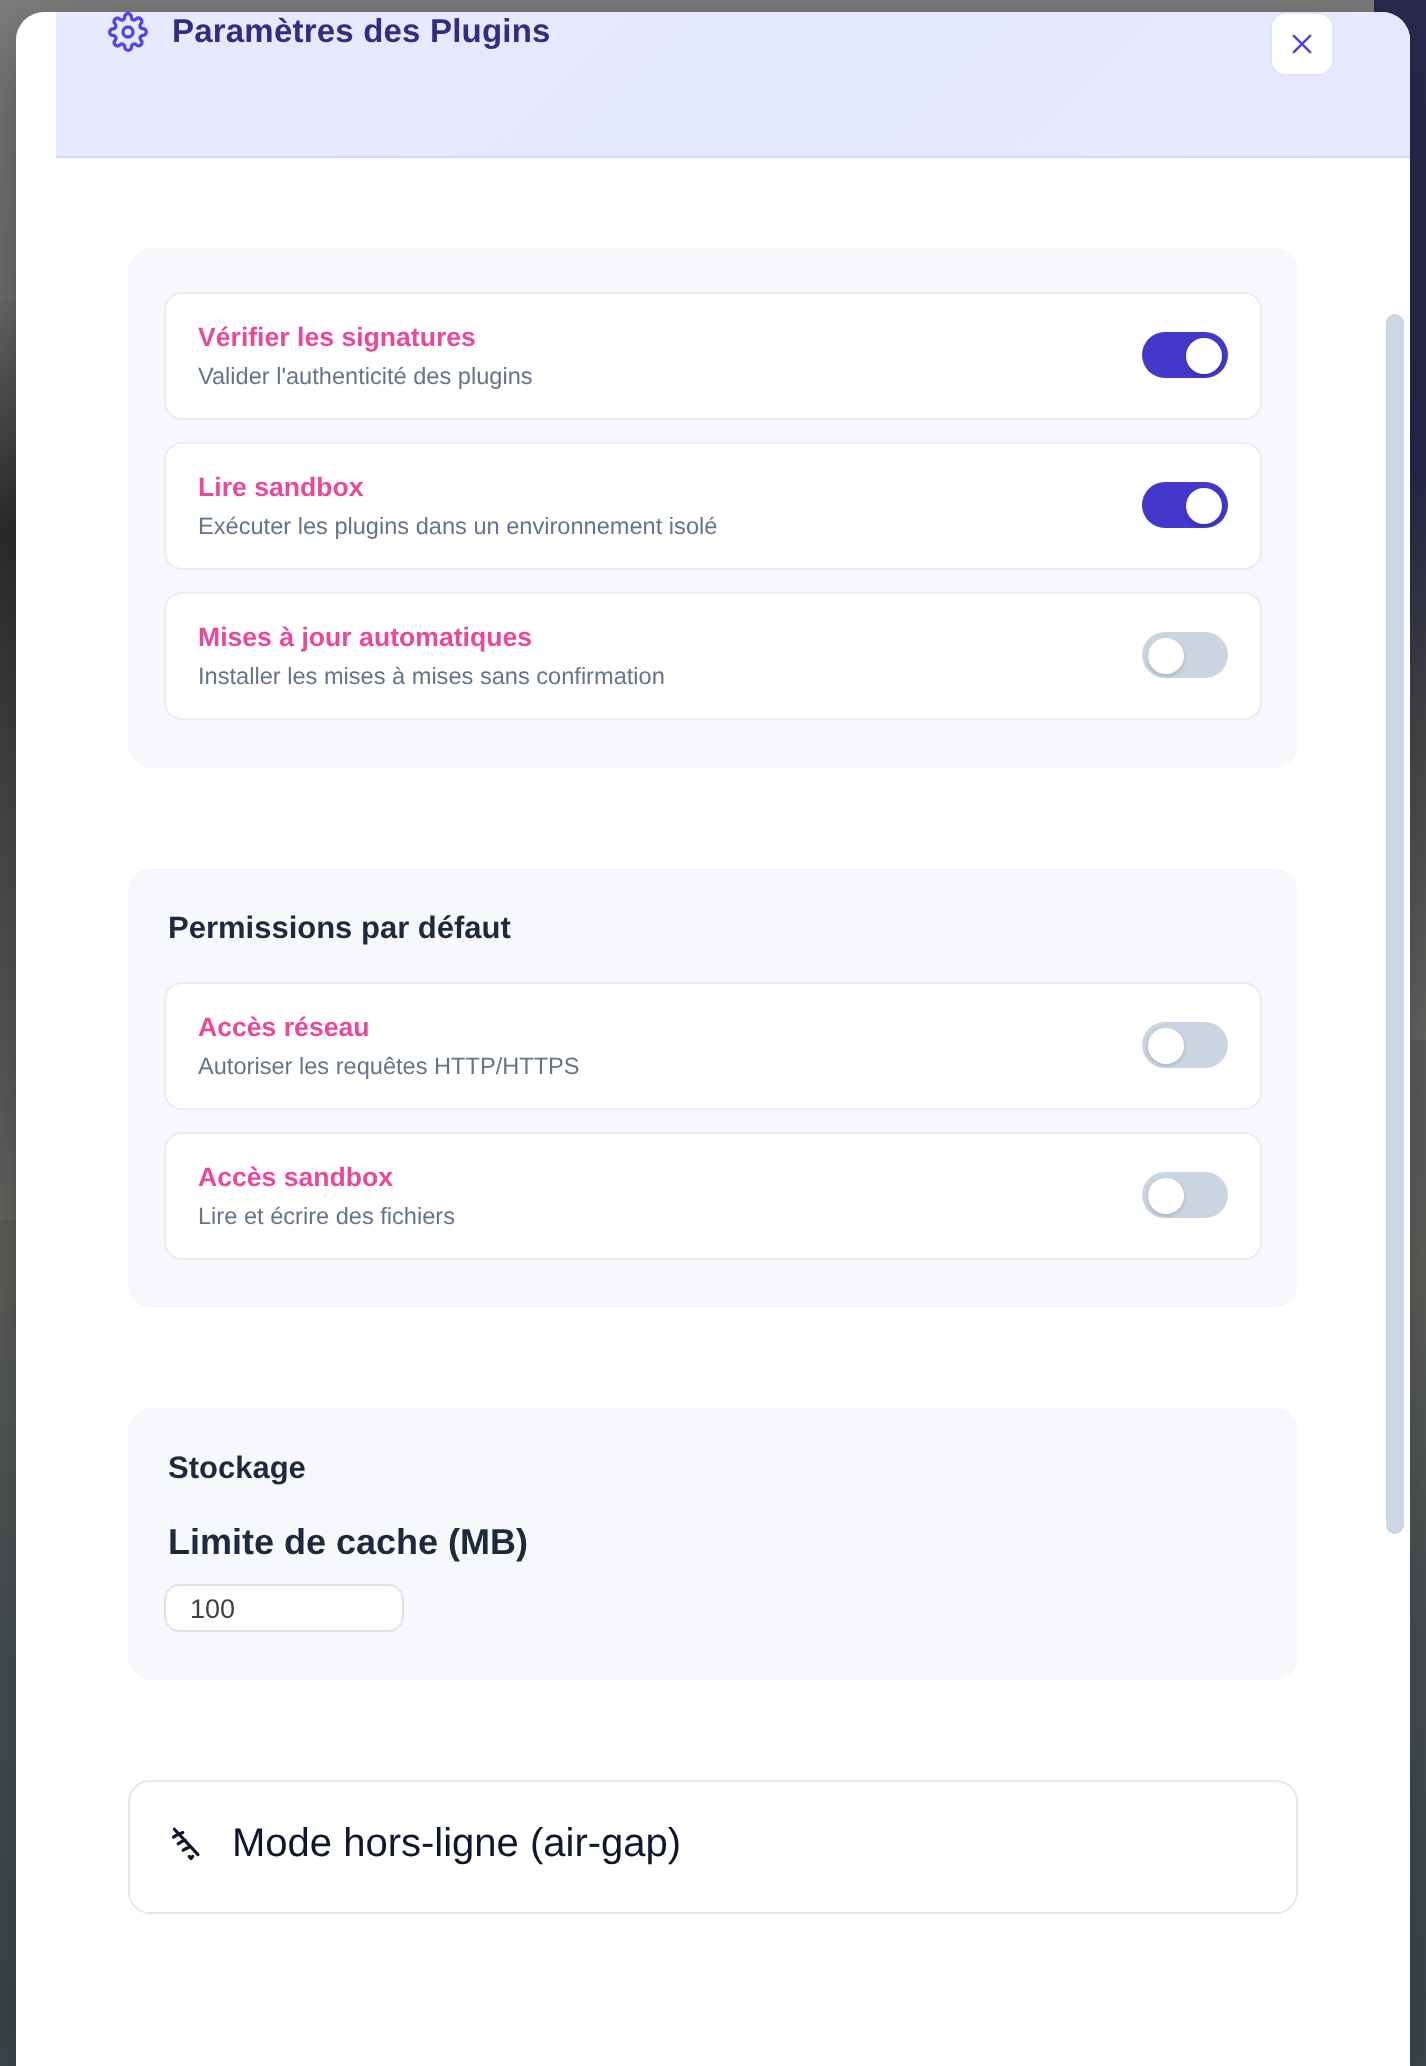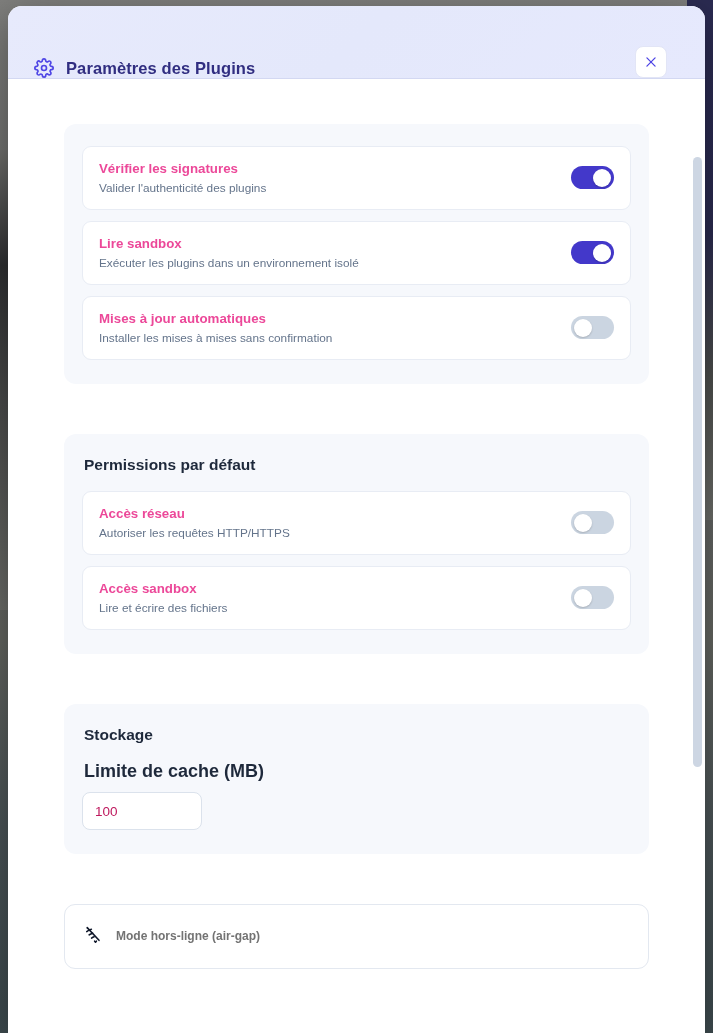--- a/index.html
+++ b/index.html
@@ -50,23 +50,24 @@
     border-top-right-radius: 14px;
     overflow: hidden;
     box-shadow: 0 10px 40px rgba(0,0,0,0.35);
   }
 
   .modal-header {
     height: 73px;
     background: linear-gradient(135deg, #e7eafc 0%, #e4e8fb 50%, #e6e9fd 100%);
     border-bottom: 1px solid #d3d8f2;
     display: flex;
-    align-items: flex-end;
+    align-items: flex-start;
     padding: 0 16px 0 26px;
     box-sizing: border-box;
+    margin-left: 20px;
   }
   .header-title-wrap {
     display: flex;
     align-items: center;
     gap: 12px;
     flex: 1;
   }
   .gear-icon { width: 20px; height: 20px; display: block; color: #4f46e5; }
   .modal-title {
     font-size: 16.5px;
@@ -164,27 +165,27 @@
 
   
   .field-label {
     font-size: 18px;
     font-weight: bold;
     color: #1e293b;
     margin: 15px 0 10px 2px;
   }
   .text-input {
     width: 120px;
-    height: 38px;
+    height: 24px;
     border: 1px solid #dbe2ec;
     border-radius: 8px;
     background: #ffffff;
     font-family: "Liberation Sans", sans-serif;
     font-size: 13.5px;
-    color: #be185d;
+    color: #404040;
     padding: 0 12px;
     box-sizing: border-box;
     outline: none;
   }
 
   
   .airgap-card {
     margin: 50px 56px 0 56px;
     background: #ffffff;
     border: 1px solid #e3e8f0;
@@ -192,23 +193,23 @@
     padding: 20px 20px 22px 20px;
     box-sizing: border-box;
   }
   .airgap-head {
     display: flex;
     align-items: center;
     gap: 10px;
   }
   .wifi-off-icon { width: 21px; height: 21px; color: #0f172a; display: block; }
   .airgap-title {
-    font-size: 12px;
-    font-weight: bold;
-    color: #737373;
+    font-size: 20px;
+    font-weight: normal;
+    color: #0f172a;
   }
   .airgap-desc {
     margin-top: 12px;
     font-size: 12.6px;
     color: #475569;
     line-height: 1.45;
   }
 
   
   .scrollbar-track {

